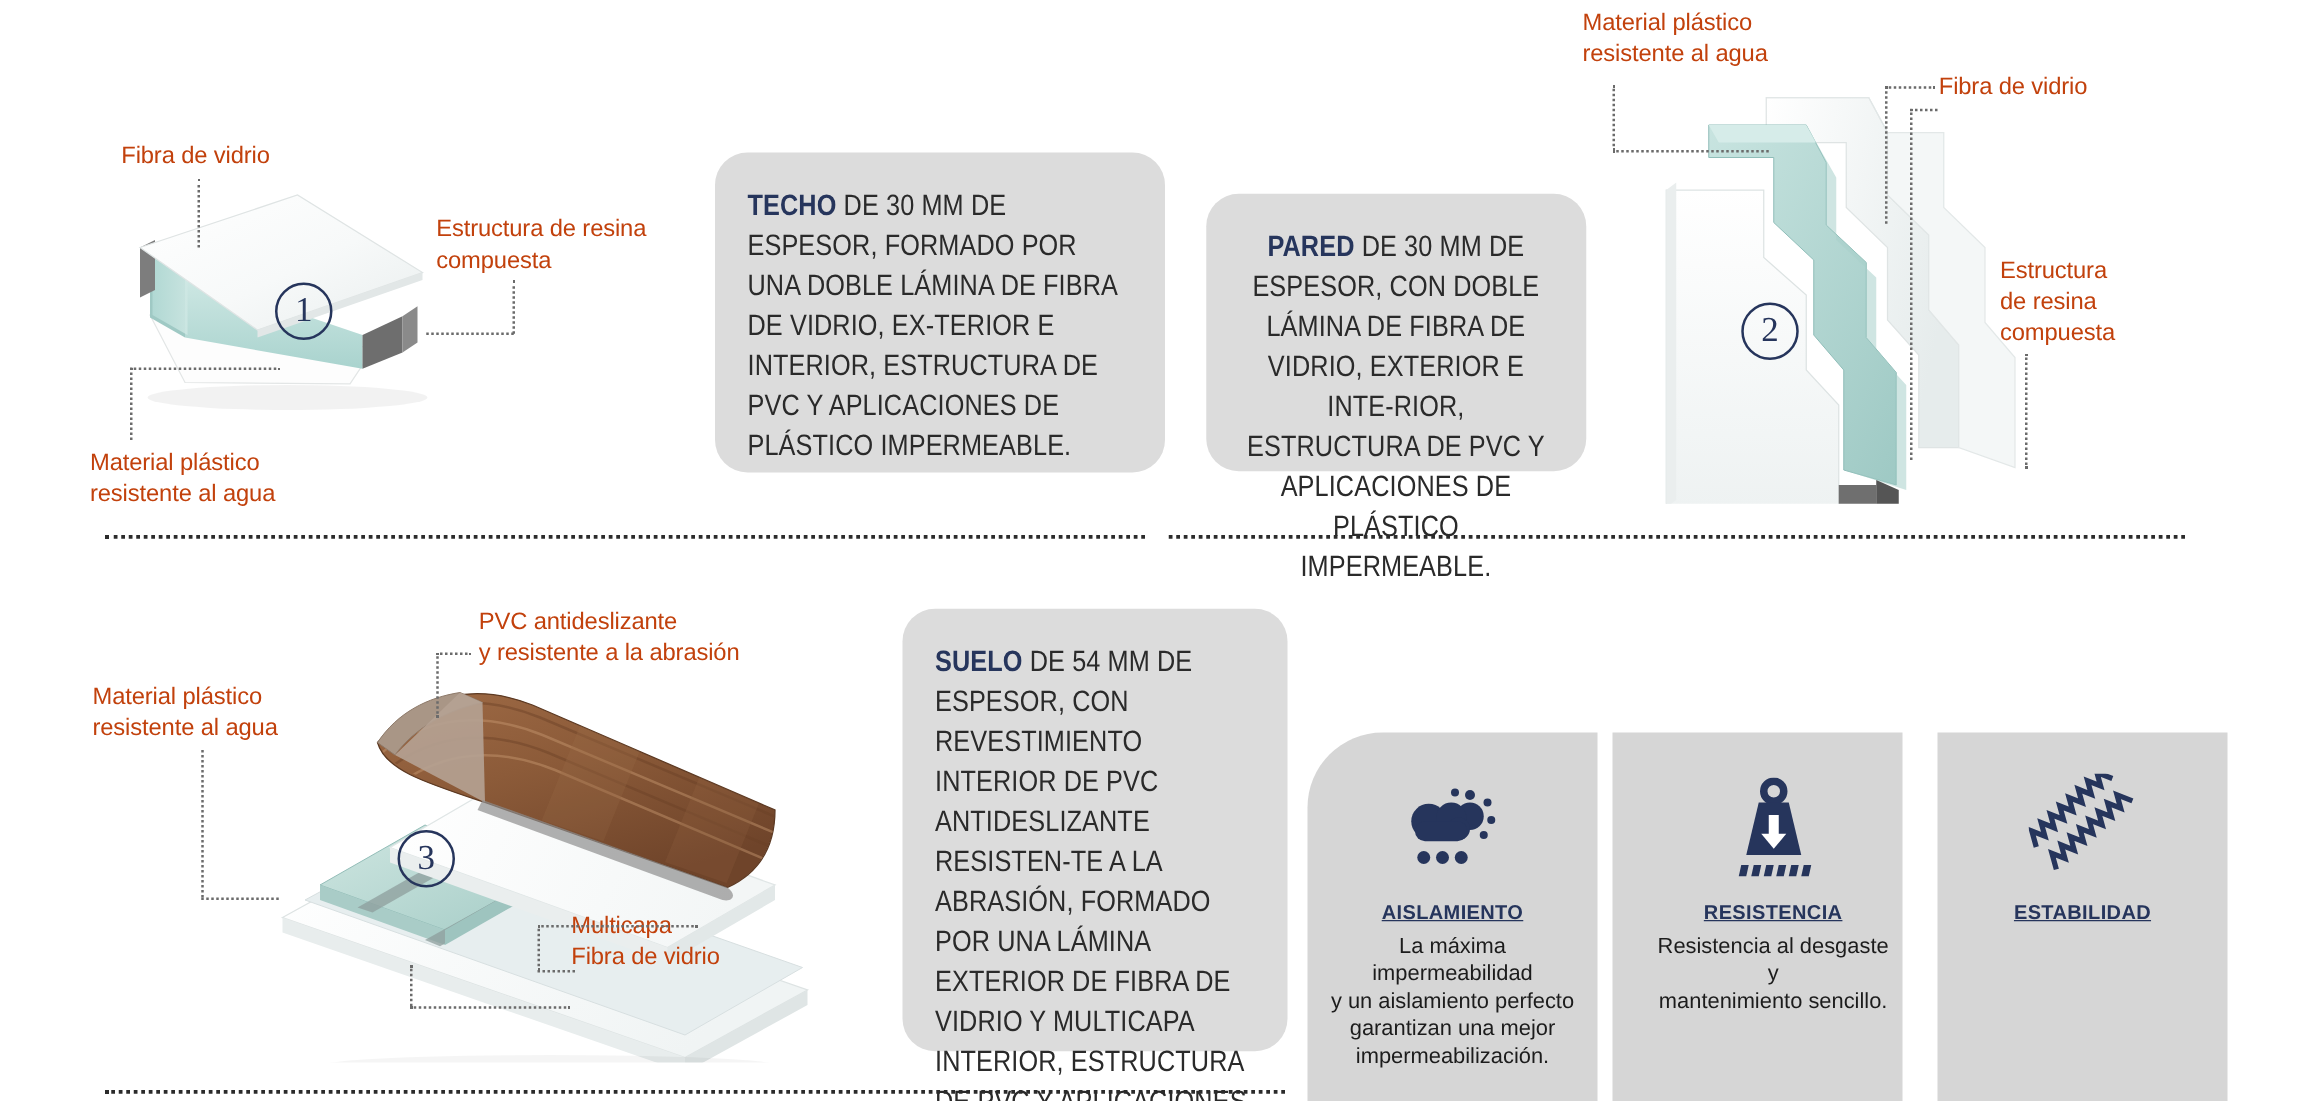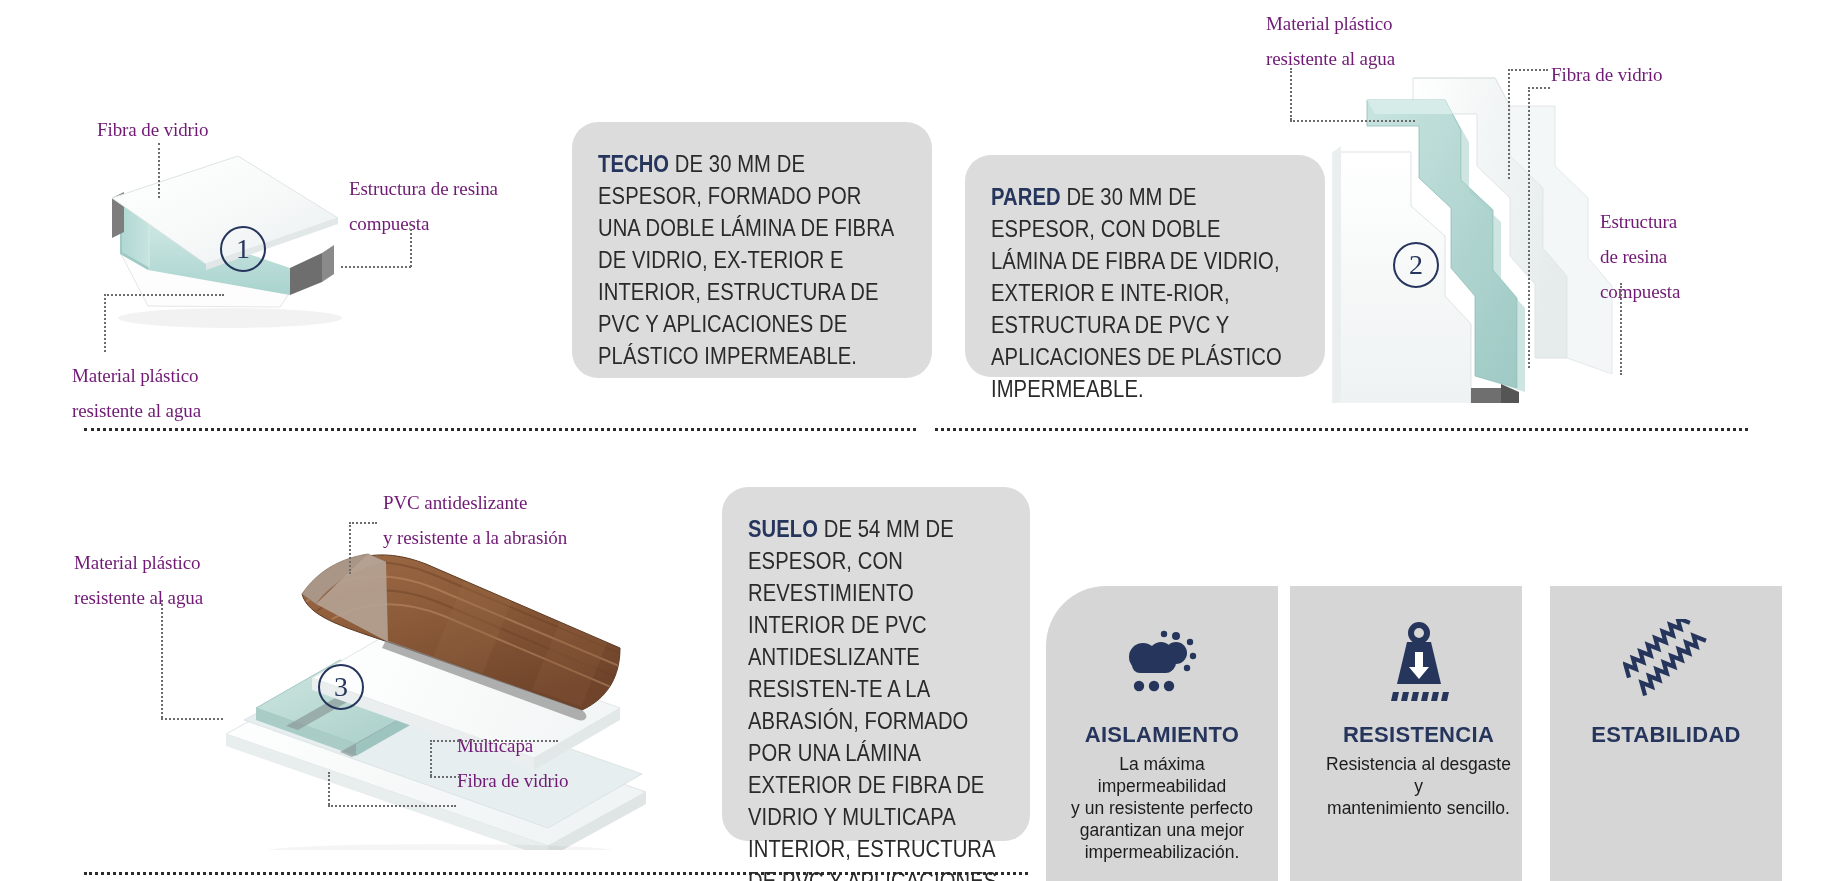--- a/index.html
+++ b/index.html
@@ -8,24 +8,24 @@
     height: 881px;
     background: #ffffff;
     font-family: "Liberation Sans", sans-serif;
     overflow: hidden;
   }
   .page { position: relative; width: 1839px; height: 881px; background: #fff; }
 
   
   .callout-label {
     position: absolute;
-    font-family: Liberation Serif, serif;
+    font-family: Liberation Sans, sans-serif;
     font-size: 19px;
-    line-height: 35px;
-    color: #701a75;
+    line-height: 25px;
+    color: #c2410c;
     white-space: pre-line;
     letter-spacing: -0.1px;
   }
 
   
   .leader-v {
     position: absolute;
     border-left: 2px dotted #6b6b6b;
     width: 0;
   }
@@ -78,25 +78,26 @@
   .feature.first { border-top-left-radius: 60px; }
   .feature-icon {
     height: 96px;
     display: flex;
     align-items: center;
     justify-content: center;
   }
   .feature-title {
     margin-top: 12px;
     font-family: "Liberation Sans Narrow", "Liberation Sans", sans-serif;
-    font-size: 22px;
+    font-size: 16px;
     font-weight: 700;
     color: #26355c;
     letter-spacing: 0.3px;
     text-transform: uppercase;
+    text-decoration: underline;
   }
   .feature-desc {
     margin-top: 5px;
     padding: 0 10px;
     font-family: "Liberation Sans", sans-serif;
     font-size: 17.5px;
     line-height: 22px;
     color: #1c1c1c;
     white-space: pre-line;
   }
@@ -178,21 +179,21 @@
 resistente al agua</div>
   <div class="leader-v" style="left:104px; top:294px; height:58px;"></div>
   <div class="leader-h" style="left:104px; top:294px; width:120px;"></div>
 
   <div class="desc-card" style="left:572px; top:122px; width:360px; height:256px;">
     <div class="desc-text">
       <b>TECHO</b><span> DE 30 MM DE ESPESOR, FORMADO POR UNA DOBLE LÁMINA DE FIBRA DE VIDRIO, EX-TERIOR E INTERIOR, ESTRUCTURA DE PVC Y APLICACIONES DE PLÁSTICO IMPERMEABLE.</span>
     </div>
   </div>
 
-  <div class="desc-card" style="left:965px; top:155px; width:360px; height:222px;">
+  <div class="desc-card" style="left:965px; top:155px; width:304px; height:222px;text-align:center;">
     <div class="desc-text">
       <b>PARED</b><span> DE 30 MM DE ESPESOR, CON DOBLE LÁMINA DE FIBRA DE VIDRIO, EXTERIOR E INTE-RIOR, ESTRUCTURA DE PVC Y APLICACIONES DE PLÁSTICO IMPERMEABLE.</span>
     </div>
   </div>
 
   <div class="dgm" style="left:1305px; top:58px; width:330px; height:345px;">
     <svg width="330" height="345" viewBox="0 0 330 345">
       <defs>
         <linearGradient id="wpWhiteBack" x1="0" y1="0" x2="1" y2="0.4">
           <stop offset="0" stop-color="#ffffff"></stop>
@@ -362,21 +363,21 @@
 
         <g fill="#26355c">
           <circle cx="20" cy="57" r="5.2"></circle>
           <circle cx="35" cy="57" r="5.2"></circle>
           <circle cx="50" cy="57" r="5.2"></circle>
         </g>
       </svg>
     </div>
     <div class="feature-title">AISLAMIENTO</div>
     <div class="feature-desc">La máxima impermeabilidad
-y un resistente perfecto
+y un aislamiento perfecto
 garantizan una mejor
 impermeabilización.</div>
   </div>
 
   <div class="feature" style="left:1290px; top:586px;padding-left:25px;">
     <div class="feature-icon">
       <svg width="80" height="80" viewBox="0 0 80 80">
 
         <circle cx="40" cy="11" r="8" fill="none" stroke="#26355c" stroke-width="6"></circle>
 

